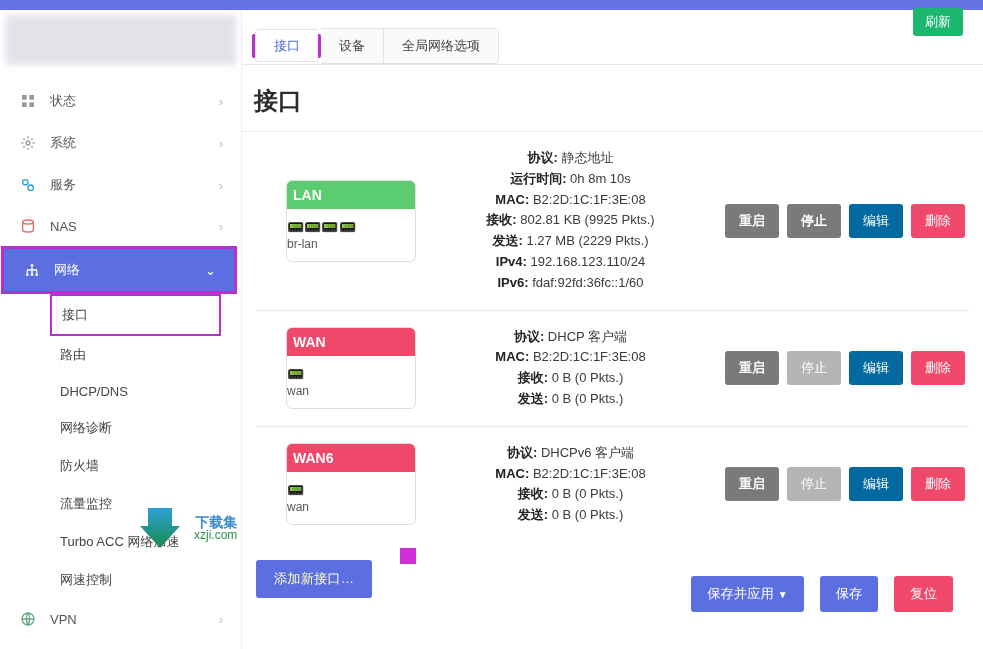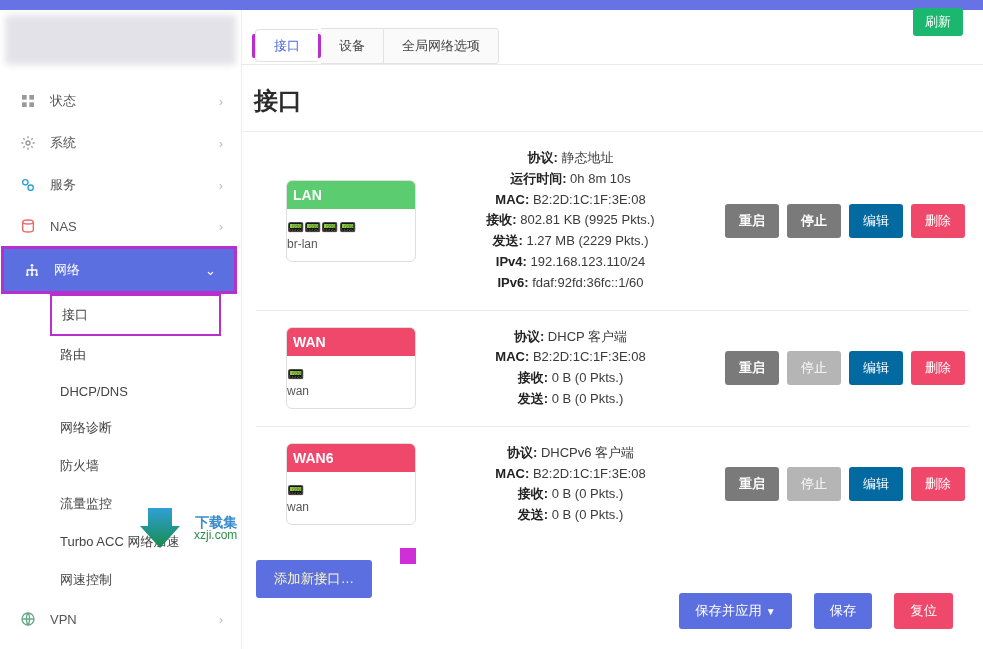--- a/index.html
+++ b/index.html
@@ -39,21 +39,21 @@
   .iface-name { color: #575757; font-size: 12px; }
   .iface-details { flex: 1; text-align: center; color: #3a3a3a; line-height: 1.6; font-size: 13px; }
   .iface-details b { color: #222; }
   .btns { display: flex; gap: 8px; padding-right: 4px; }
   .btn { padding: 8px 14px; border-radius: 3px; color: #fff; font-size: 13px; cursor: pointer; border: 0; }
   .b-gray { background: #7a7a7a; font-weight: bold; }
   .b-grayd { background: #b5b5b5; cursor: default; }
   .b-blue { background: #0369a1; }
   .b-red { background: #ef486a; }
   .add-btn { margin: 18px 14px; padding: 10px 18px; background: #5b6fe0; color: #fef9c3; border: 0; border-radius: 3px; cursor: pointer; }
-  .footer-btns { position: absolute; bottom: 20px; right: 30px; display: flex; gap: 22px; }
+  .footer-btns { position: absolute; bottom: 37px; right: 30px; display: flex; gap: 16px; }
   .b-blue2 { background: #5b6fe0; color: #fff; padding: 9px 16px; border: 0; border-radius: 3px; cursor: pointer; }
   .caret-d { font-size: 10px; margin-left: 4px; }
   svg { width: 16px; height: 16px; }
   .arrow { position: absolute; left: 400px; top: 548px; pointer-events: none; }
   .watermark { position: absolute; left: 140px; top: 508px; pointer-events: none; display: flex; align-items: center; }
   .wm-ico { width: 40px; height: 40px; background: linear-gradient(#2fa0d8, #178a4a); clip-path: polygon(50% 100%, 100% 45%, 80% 45%, 80% 0, 20% 0, 20% 45%, 0 45%); border-radius: 4px; }
   .wm-text { margin-left: 14px; line-height: 1; text-align: right; }
   .wm-t1 { color: #3b8ccb; font-weight: 700; font-size: 14px; }
   .wm-t2 { color: #2a8f47; font-size: 12px; }
   .device-emoji { font-size: 14px; letter-spacing: -2px; }

